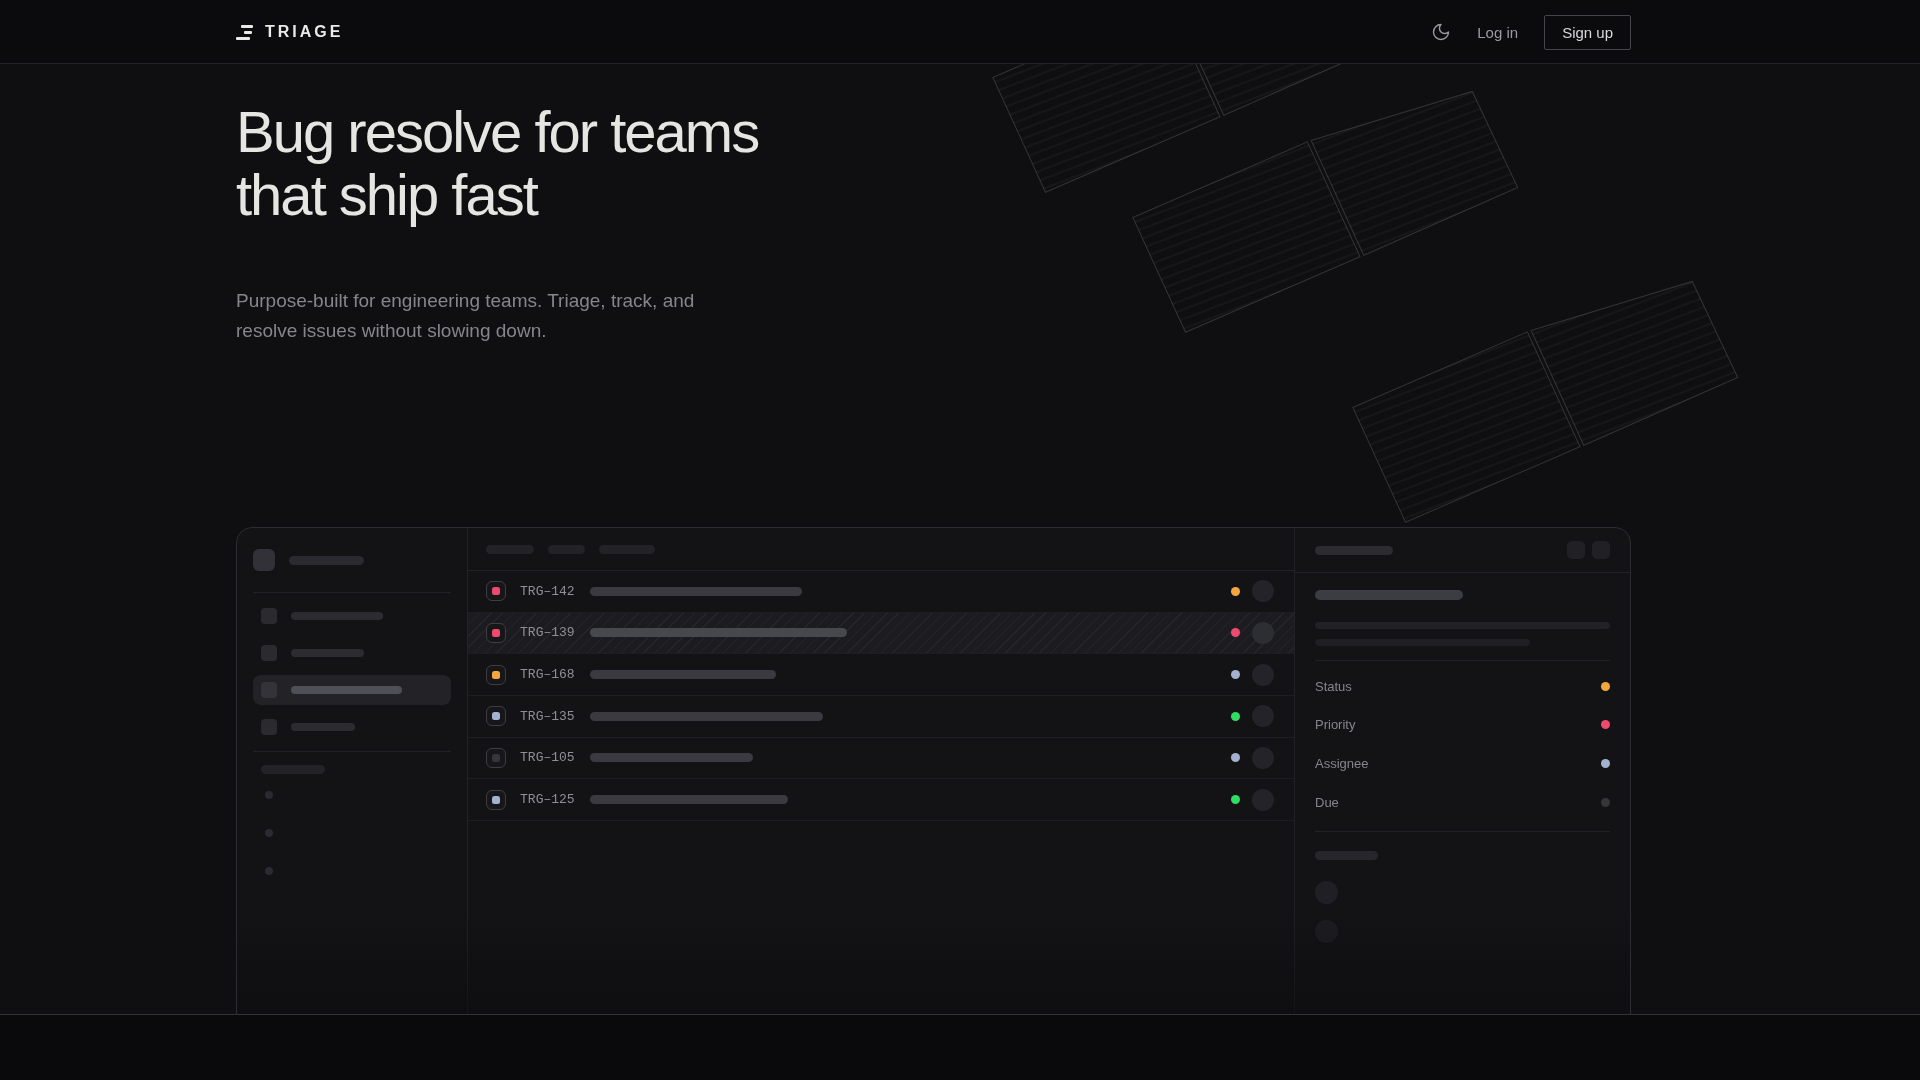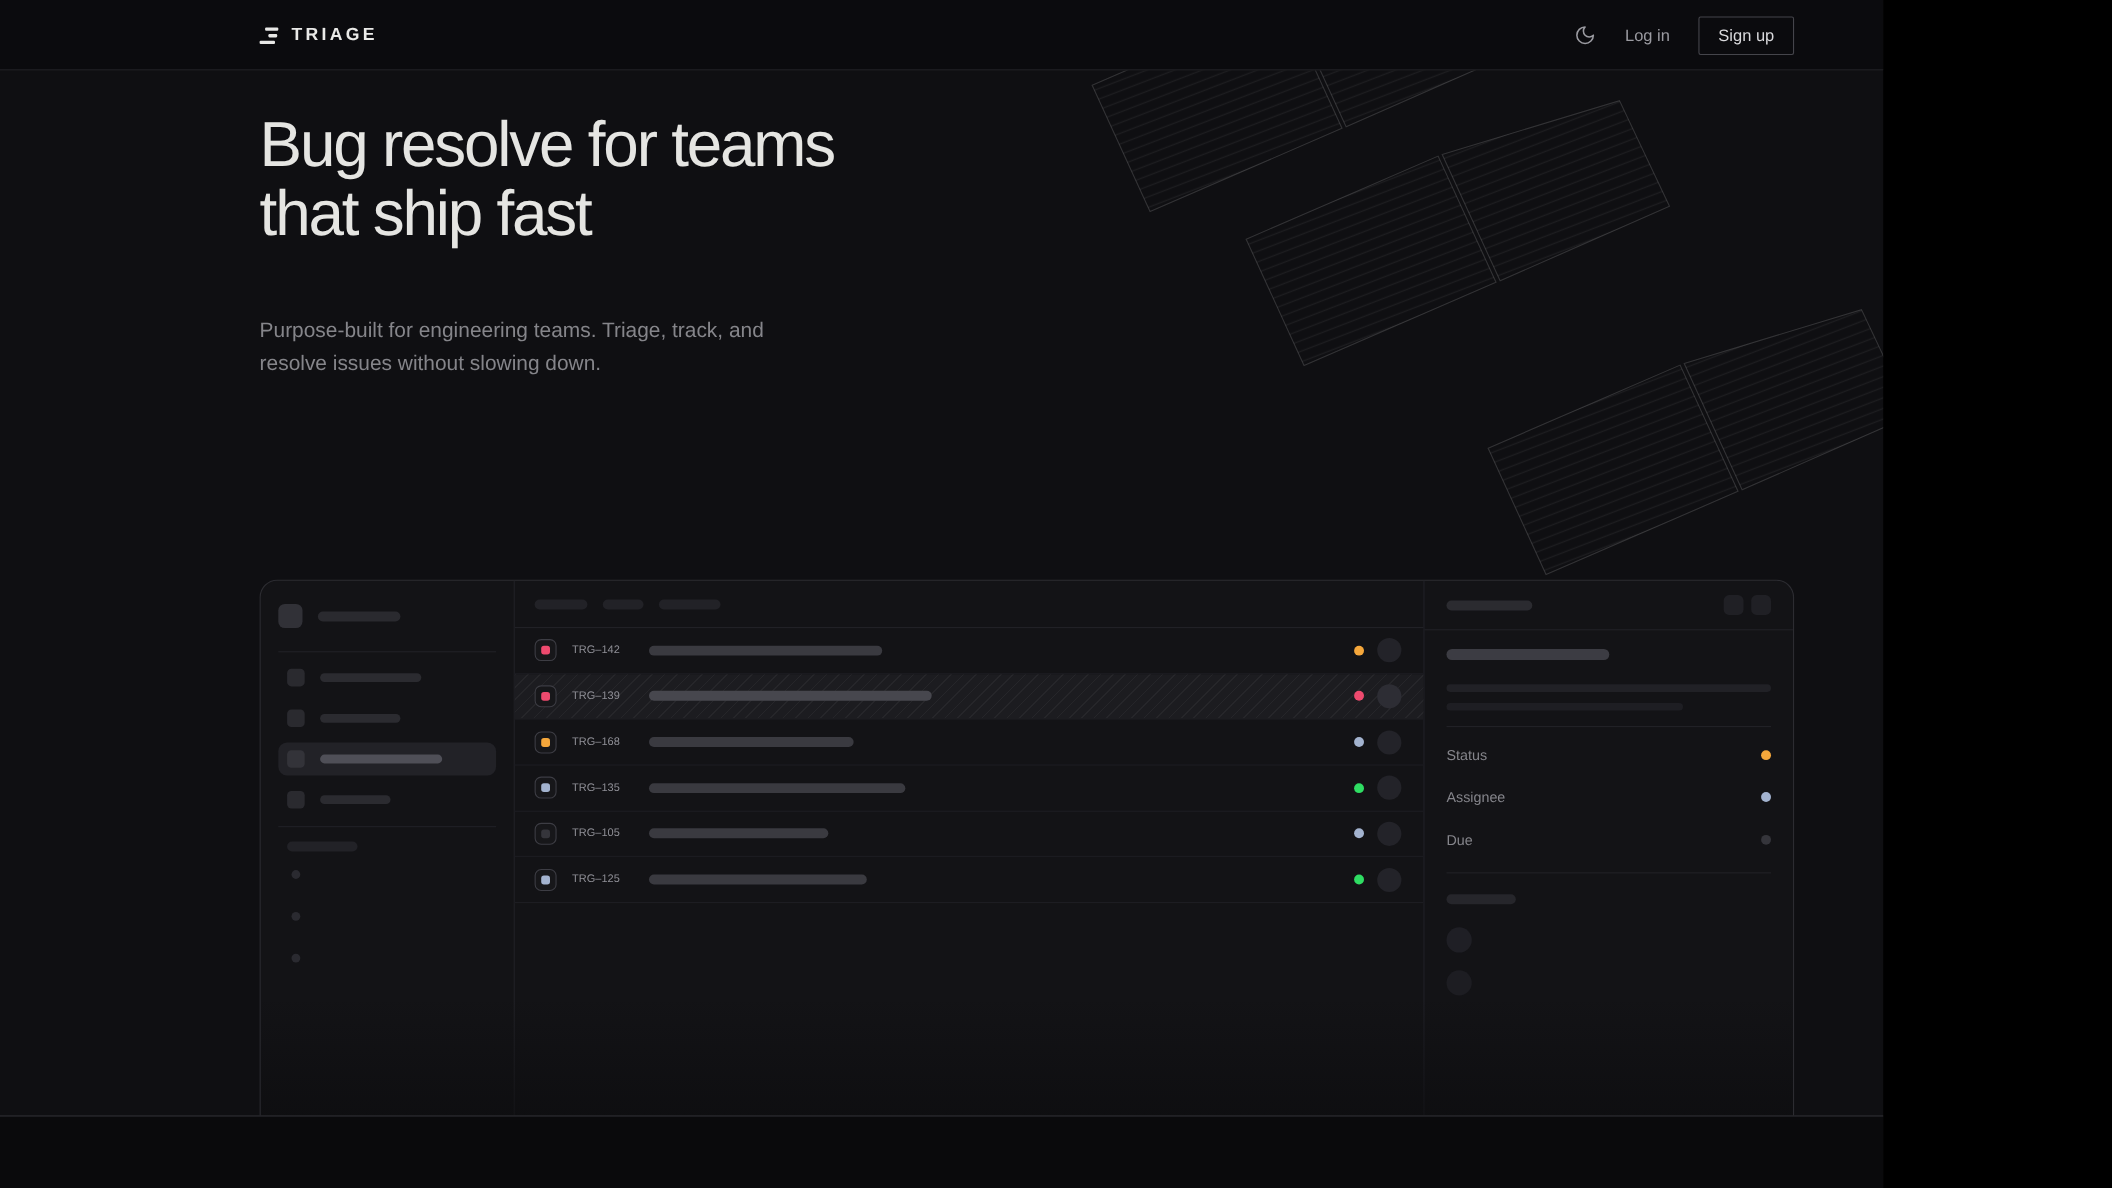--- a/index.html
+++ b/index.html
@@ -1,18 +1,18 @@
 <!DOCTYPE html>
 <html><head>
 <meta charset="utf-8">
 <style>
   * { margin:0; padding:0; box-sizing:border-box; }
   html,body { background:#000; }
   body { font-family:"Liberation Sans", sans-serif; }
-  .page { position:relative; width:1712px; height:1080px; overflow:hidden; background:#0f0f12; }
+  .page { position:relative; width:1920px; height:1080px; overflow:hidden; background:#0f0f12; }
 
   
   .deco { position:absolute; left:0; top:0; z-index:1; pointer-events:none; }
 
   
   .nav { position:absolute; left:0; top:0; width:1920px; height:64px; background:#0b0b0e;
          border-bottom:1px solid #232327; z-index:40; }
   .brand { position:absolute; left:236px; top:0; height:64px; display:flex; align-items:center; gap:12px; cursor:pointer; }
   .brand-icon { display:flex; flex-direction:column; gap:3px; }
   .brand-icon i { display:block; height:3px; border-radius:1px; background:#e8e8e6; }
@@ -64,22 +64,22 @@
   .mk-list { width:835px; border-right:1px solid #212126; display:flex; flex-direction:column; }
   .mk-toolbar { height:43px; flex:none; border-bottom:1px solid #212126; display:flex; align-items:center;
                 gap:14px; padding-left:18px; }
   .tb-pill { height:9px; border-radius:5px; background:#222227; }
   .row { height:41.66px; display:flex; align-items:center; padding:0 20px 0 18px; border-bottom:1px solid #1d1d22; }
   .row.selected { background:#1c1c20; background-image:repeating-linear-gradient(135deg,
                   rgba(255,255,255,0.045) 0px, rgba(255,255,255,0.045) 1px, transparent 1px, transparent 8px); }
   .row-icon { width:20px; height:20px; flex:none; border:1px solid #3d3d44; border-radius:6px;
               background:#17171a; display:flex; align-items:center; justify-content:center; }
   .row-icon i { width:8px; height:8px; border-radius:2.5px; }
-  .row-id { margin-left:14px; width:58px; flex:none; font-family:Liberation Sans, sans-serif;
-            font-size:10px; color:#8f8f96; }
+  .row-id { margin-left:14px; width:58px; flex:none; font-family:Liberation Mono, monospace;
+            font-size:13px; color:#8f8f96; }
   .row-bar { height:9px; border-radius:5px; background:#3a3a40; margin-left:12px; }
   .row.selected .row-bar { background:#47474e; }
   .row-spacer { flex:1; }
   .row-dot { width:9px; height:9px; border-radius:50%; flex:none; }
   .row-avatar { width:22px; height:22px; border-radius:50%; background:#232329; margin-left:12px; flex:none; }
   .row.selected .row-avatar { background:#2d2d34; }
 
   
   .mk-detail { flex:1; padding:0 20px; }
   .dt-header { margin-top:13px; display:flex; align-items:center; }
@@ -272,20 +272,24 @@
       <div class="dt-title-pill" style="width: 148px;"></div>
       <div class="dt-desc1" style="width: 295px;"></div>
       <div class="dt-desc2" style="width: 215px;"></div>
       <div class="mk-hr hr2"></div>
       <div class="dt-fields" id="dt-fields">
           <div class="dt-field">
             <span class="dt-label">Status</span>
             <span class="dt-dot" style="background: rgb(245, 167, 59);"></span>
           </div>
           <div class="dt-field">
+            <span class="dt-label">Priority</span>
+            <span class="dt-dot" style="background: rgb(238, 74, 110);"></span>
+          </div>
+          <div class="dt-field">
             <span class="dt-label">Assignee</span>
             <span class="dt-dot" style="background: rgb(163, 179, 207);"></span>
           </div>
           <div class="dt-field">
             <span class="dt-label">Due</span>
             <span class="dt-dot" style="background: rgb(53, 53, 59);"></span>
           </div>
         </div>
       <div class="mk-hr hr3"></div>
       <div class="dt-foot-pill" style="width: 63px;"></div>

